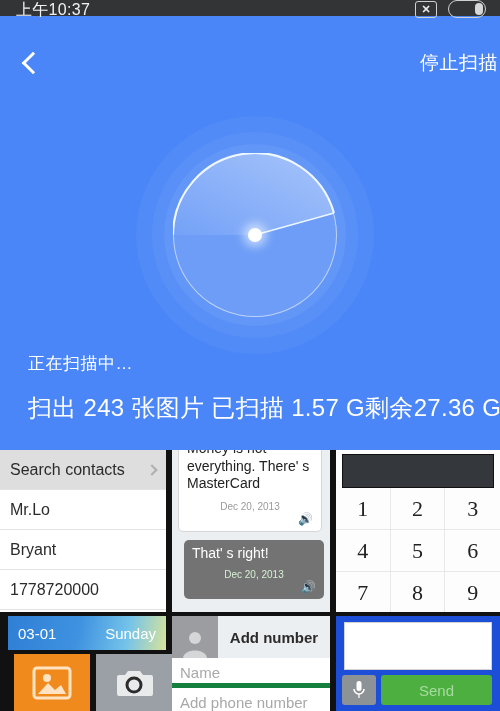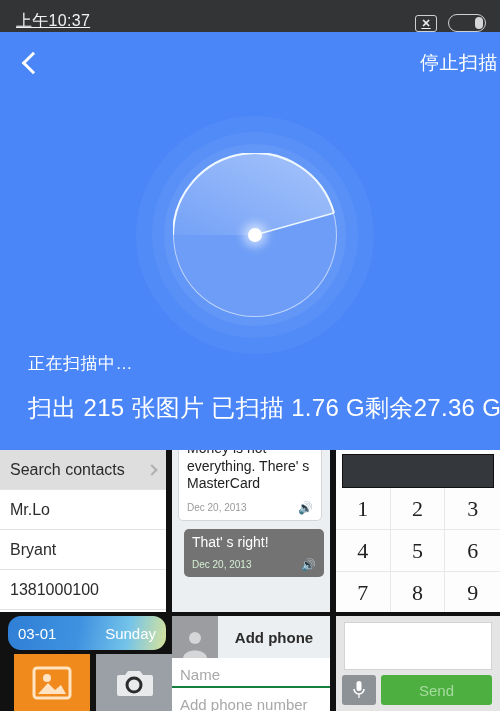--- a/index.html
+++ b/index.html
@@ -6,23 +6,23 @@
   html, body {
     width:500px; height:711px;
     background:#000;
     font-family:"Liberation Sans", sans-serif;
     overflow:hidden;
   }
   #app { position:relative; width:500px; height:711px; overflow:hidden; background:#4a86f7; }
 
   
   .statusbar {
-    position:absolute; top:0; left:0; width:500px; height:32px;
-    background:#333436; display:flex; align-items:flex-end;
-    padding:0 14px 0 16px; color:#f2f2f2;text-decoration:underline;
+    position:absolute; top:0; left:0; width:500px; height:16px;
+    background:#333436; display:flex; align-items:flex-start;
+    padding:0 14px 0 16px; color:#f2f2f2;
   }
   .status-time { font-size:16px; letter-spacing:.3px; }
   .status-right { margin-left:auto; display:flex; align-items:center; gap:11px; }
   .ico-x {
     width:22px; height:17px; border:1.6px solid #cfd0d1; border-radius:3px;
     display:flex; align-items:center; justify-content:center;
     font-size:11px; line-height:1; color:#e8e8e8; font-weight:bold;
   }
   .battery { position:relative; width:38px; height:18px; border:1.7px solid #cfd0d1; border-radius:9px; }
   .battery::after {
@@ -97,59 +97,59 @@
 
   
   .t-chat { left:172px; top:0; width:158px; height:162px; background:#eceff1; }
   .bubble { position:relative; border-radius:5px; padding:5px 8px; }
   .bub-in {
     margin:0 8px 8px 6px; background:#fff; border:1px solid #d6d6d6; margin-top:-16px;
   }
   .bub-in .txt { font-size:14px; color:#222; line-height:1.25; }
   .bub-out { margin:0 6px 0 12px; background:#737373; }
   .bub-out .txt { font-size:14px; color:#fff; }
-  .bub-meta { display:flex; align-items:center; margin-top:8px; }
+  .bub-meta { display:flex; align-items:center; margin-top:8px;flex-direction:column; }
   .bub-date { font-size:10px; color:#9a9a9a; }
   .bub-out .bub-date { color:#d5f0d3; }
   .spk { margin-left:auto; font-size:12px; color:#9a9a9a; }
   .bub-out .spk { color:#fff; }
 
   
   .t-dial { left:336px; top:0; width:164px; height:162px; background:#fdfdfd; }
   .dial-display { margin:4px 6px 0 6px; height:34px; background:#34383c; border:1px solid #111; }
   .keys { display:grid; grid-template-columns:repeat(3,1fr); }
   .key {
     height:42px; display:flex; align-items:center; justify-content:center;
     font-size:22px; color:#222; border-right:1px solid #e8e8e8; border-bottom:1px solid #e8e8e8;
     font-family:"Liberation Serif", serif;
   }
   .key:nth-child(3n) { border-right:none; }
 
   
   .t-date { left:8px; top:166px; width:158px; height:34px;
-    background:linear-gradient(100deg,#2f7fd6 0%,#3f92e0 45%,#74c3ea 75%,#d8e39a 100%);border-radius:13px; }
+    background:linear-gradient(100deg,#2f7fd6 0%,#3f92e0 45%,#74c3ea 75%,#d8e39a 100%); }
   .date-row { display:flex; align-items:center; justify-content:space-between;
     height:34px; padding:0 10px; color:#fff; font-size:15px; }
   .t-gallery { left:14px; top:204px; width:76px; height:57px; background:#f08a1c; }
   .t-camera  { left:96px; top:204px; width:76px; height:57px; background:#9aa0a6; }
   .tile-ico { width:100%; height:100%; display:flex; align-items:center; justify-content:center; }
 
   
   .t-form { left:172px; top:166px; width:158px; height:95px; background:#fff; }
   .photo-row { display:flex; align-items:center; background:#eceff1; }
   .avatar { width:46px; height:42px; background:#9b9da0; display:flex; align-items:flex-end; justify-content:center; }
   .avatar-glyph { width:30px; height:30px; position:relative; }
   .add-photo { flex:1; text-align:center; font-size:15px; color:#2b2b2b; font-weight:bold; }
   .form-field {
     height:26px; display:flex; align-items:center; padding:0 8px;
-    font-size:15px; color:#a8a8a8; border-bottom:2px solid #15803d; margin-top:4px;
-  }
-
-  
-  .t-comp { left:336px; top:166px; width:164px; height:95px; background:#e5e5e5; }
+    font-size:15px; color:#a8a8a8; border-bottom:5px solid #15803d; margin-top:4px;
+  }
+
+  
+  .t-comp { left:336px; top:166px; width:164px; height:95px; background:#1d4ed8; }
   .comp-input { margin:6px 8px 0 8px; height:48px; background:#fff; border:1px solid #d3d3d3; }
   .comp-row { display:flex; align-items:center; gap:5px; margin:5px 8px 0 6px; }
   .mic-btn {
     width:34px; height:30px; background:#8d9296; border-radius:3px;
     display:flex; align-items:center; justify-content:center;
   }
   .send-btn {
     flex:1; height:30px; background:#4caf3f; border-radius:3px;
     display:flex; align-items:center; justify-content:center;
     color:#a7dba0; font-size:15px;
@@ -190,37 +190,37 @@
         </defs>
         <path d="M82 82 L0 82 A82 82 0 0 1 161 60 Z" fill="url(#swg)"></path>
         <path d="M82 82 L161 60" stroke="#eaf6ff" stroke-width="1.6" fill="none"></path>
         <path d="M0 82 A82 82 0 0 1 161 60" stroke="#f0f8ff" stroke-width="2" fill="none"></path>
       </svg>
       <span class="center-dot"></span>
     </div>
   </div>
 
   <div class="scan-status">正在扫描中…</div>
-  <div class="scan-detail">扫出 215 张图片 已扫描 1.76 G剩余27.36 G</div>
+  <div class="scan-detail">扫出 243 张图片 已扫描 1.57 G剩余27.36 G</div>
 
   <div class="collage">
 
     <div class="tile t-contacts">
       <div class="ct-row sel">
         <span>Search contacts</span>
         <span class="ct-chev"></span>
       </div>
       <div class="ct-row">
         <span>Mr.Lo</span>
       </div>
       <div class="ct-row">
         <span>Bryant</span>
       </div>
       <div class="ct-row">
-        <span>1381000100</span>
+        <span>1778720000</span>
       </div>
     </div>
 
     <div class="tile t-chat">
       <div class="bubble bub-in">
         <div class="txt">Money is not everything. There' s MasterCard</div>
         <div class="bub-meta">
           <span class="bub-date">Dec 20, 2013</span>
           <span class="spk">🔊</span>
         </div>
@@ -275,21 +275,21 @@
     </div>
 
     <div class="tile t-form">
       <div class="photo-row">
         <span class="avatar">
           <svg class="avatar-glyph" viewBox="0 0 30 30">
             <circle cx="15" cy="10" r="6" fill="#d4d6d8"></circle>
             <path d="M3 30 C4 20 26 20 27 30 Z" fill="#d4d6d8"></path>
           </svg>
         </span>
-        <span class="add-photo">Add phone</span>
+        <span class="add-photo">Add number</span>
       </div>
       <div class="form-field">
         <span>Name</span>
       </div>
       <div class="form-field">
         <span>Add phone number</span>
       </div>
     </div>
 
     <div class="tile t-comp">

